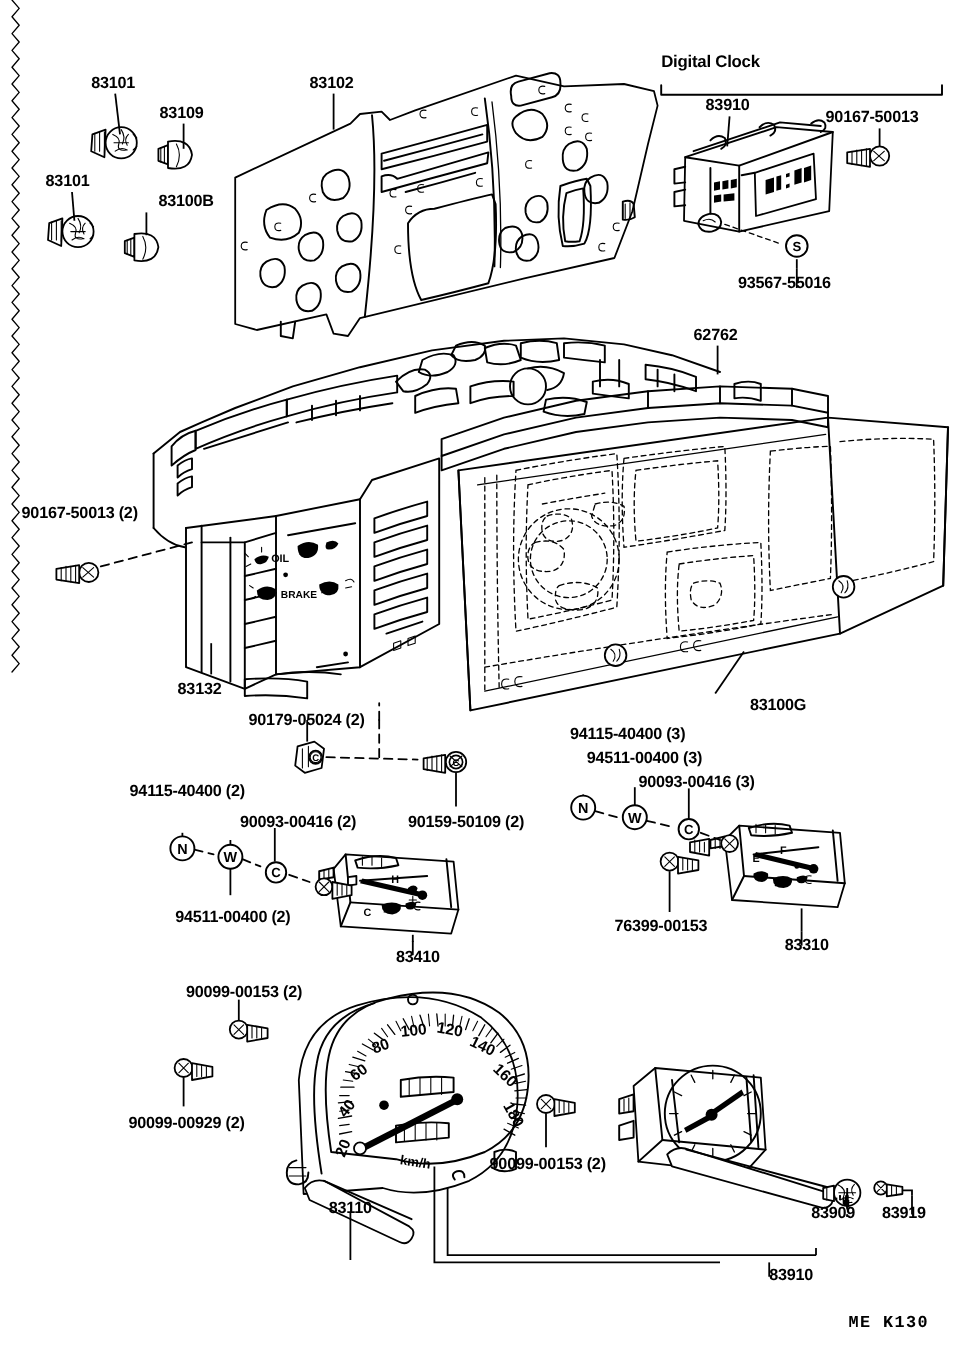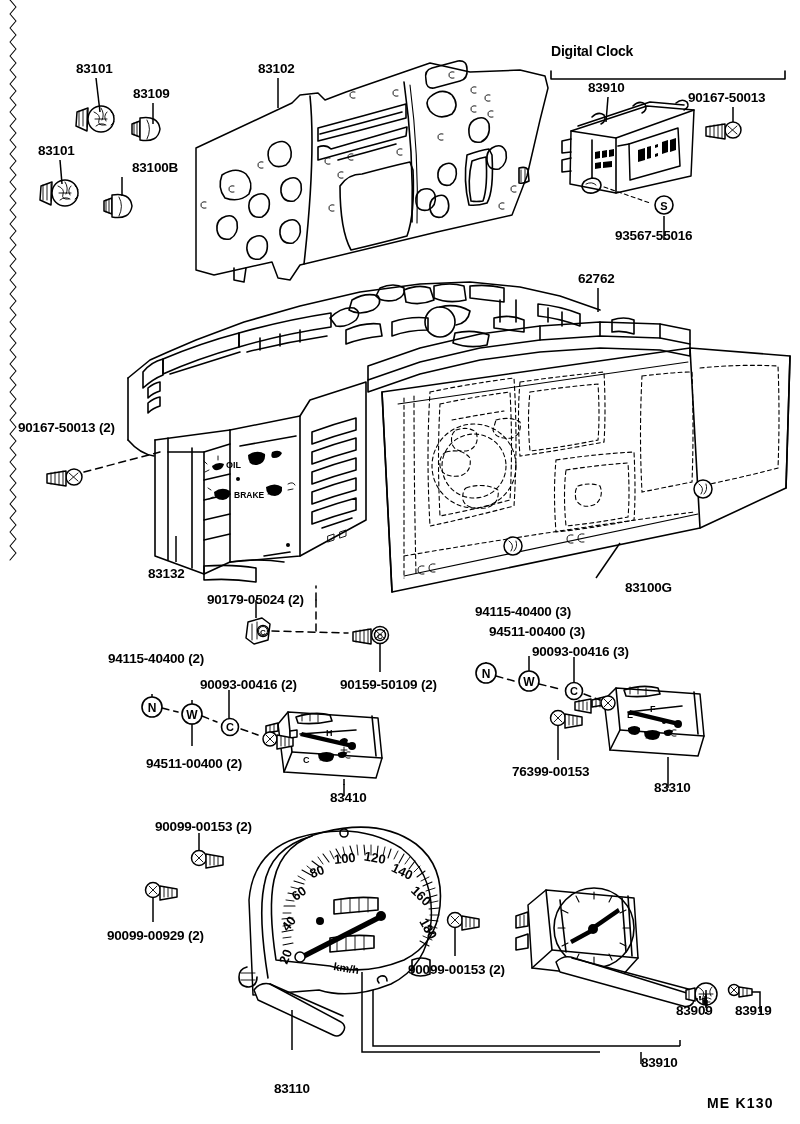--- a/index.html
+++ b/index.html
@@ -634,21 +634,21 @@
   <div class="lbl" style="left:108px;top:652px;">94115-40400 (2)</div>
   <div class="lbl" style="left:184px;top:678px;margin-left:16px;">90093-00416 (2)</div>
   <div class="lbl" style="left:340px;top:678px;">90159-50109 (2)</div>
   <div class="lbl" style="left:146px;top:757px;">94511-00400 (2)</div>
   <div class="lbl" style="left:512px;top:765px;">76399-00153</div>
   <div class="lbl" style="left:330px;top:791px;">83410</div>
   <div class="lbl" style="left:654px;top:781px;">83310</div>
   <div class="lbl" style="left:155px;top:820px;">90099-00153 (2)</div>
   <div class="lbl" style="left:107px;top:929px;">90099-00929 (2)</div>
   <div class="lbl" style="left:408px;top:963px;">90099-00153 (2)</div>
-  <div class="lbl" style="left:274px;top:1082px;">83110</div>
+  <div class="lbl" style="left:274px;top:1000px;">83110</div>
   <div class="lbl" style="left:676px;top:1004px;text-align:center;">83909</div>
   <div class="lbl" style="left:735px;top:1004px;">83919</div>
   <div class="lbl" style="left:641px;top:1056px;">83910</div>
 
   <svg class="markers" width="800" height="1124" style="position:absolute;left:0;top:0;pointer-events:none;">
     <g>
       <circle cx="664" cy="205" r="9" fill="#fff" stroke="#000" stroke-width="1.6"></circle>
       <text x="664" y="209.5" text-anchor="middle" font-family="Liberation Sans, sans-serif" font-size="11" font-weight="bold" fill="#000">S</text>
 
       <circle cx="152" cy="707" r="10" fill="#fff" stroke="#000" stroke-width="1.6"></circle>
@@ -670,15 +670,15 @@
       <text x="574" y="695" text-anchor="middle" font-family="Liberation Sans, sans-serif" font-size="11" font-weight="bold" fill="#000">C</text>
 
       <circle cx="263" cy="631" r="5.5" fill="none" stroke="#000" stroke-width="1.4"></circle>
       <text x="263" y="634.5" text-anchor="middle" font-family="Liberation Sans, sans-serif" font-size="8" font-weight="bold" fill="#000">C</text>
 
       <circle cx="380" cy="635" r="5.5" fill="none" stroke="#000" stroke-width="1.4"></circle>
       <text x="380" y="638.5" text-anchor="middle" font-family="Liberation Sans, sans-serif" font-size="8" font-weight="bold" fill="#000">C</text>
     </g>
   </svg>
 
-  <div class="lbl foot" style="left:707px;top:1096px;">ME  K130</div>
+  <div class="lbl foot" style="left:707px;top:1096px;font-family:Liberation Mono, monospace;">ME  K130</div>
 
 </div>
 
 </body></html>

